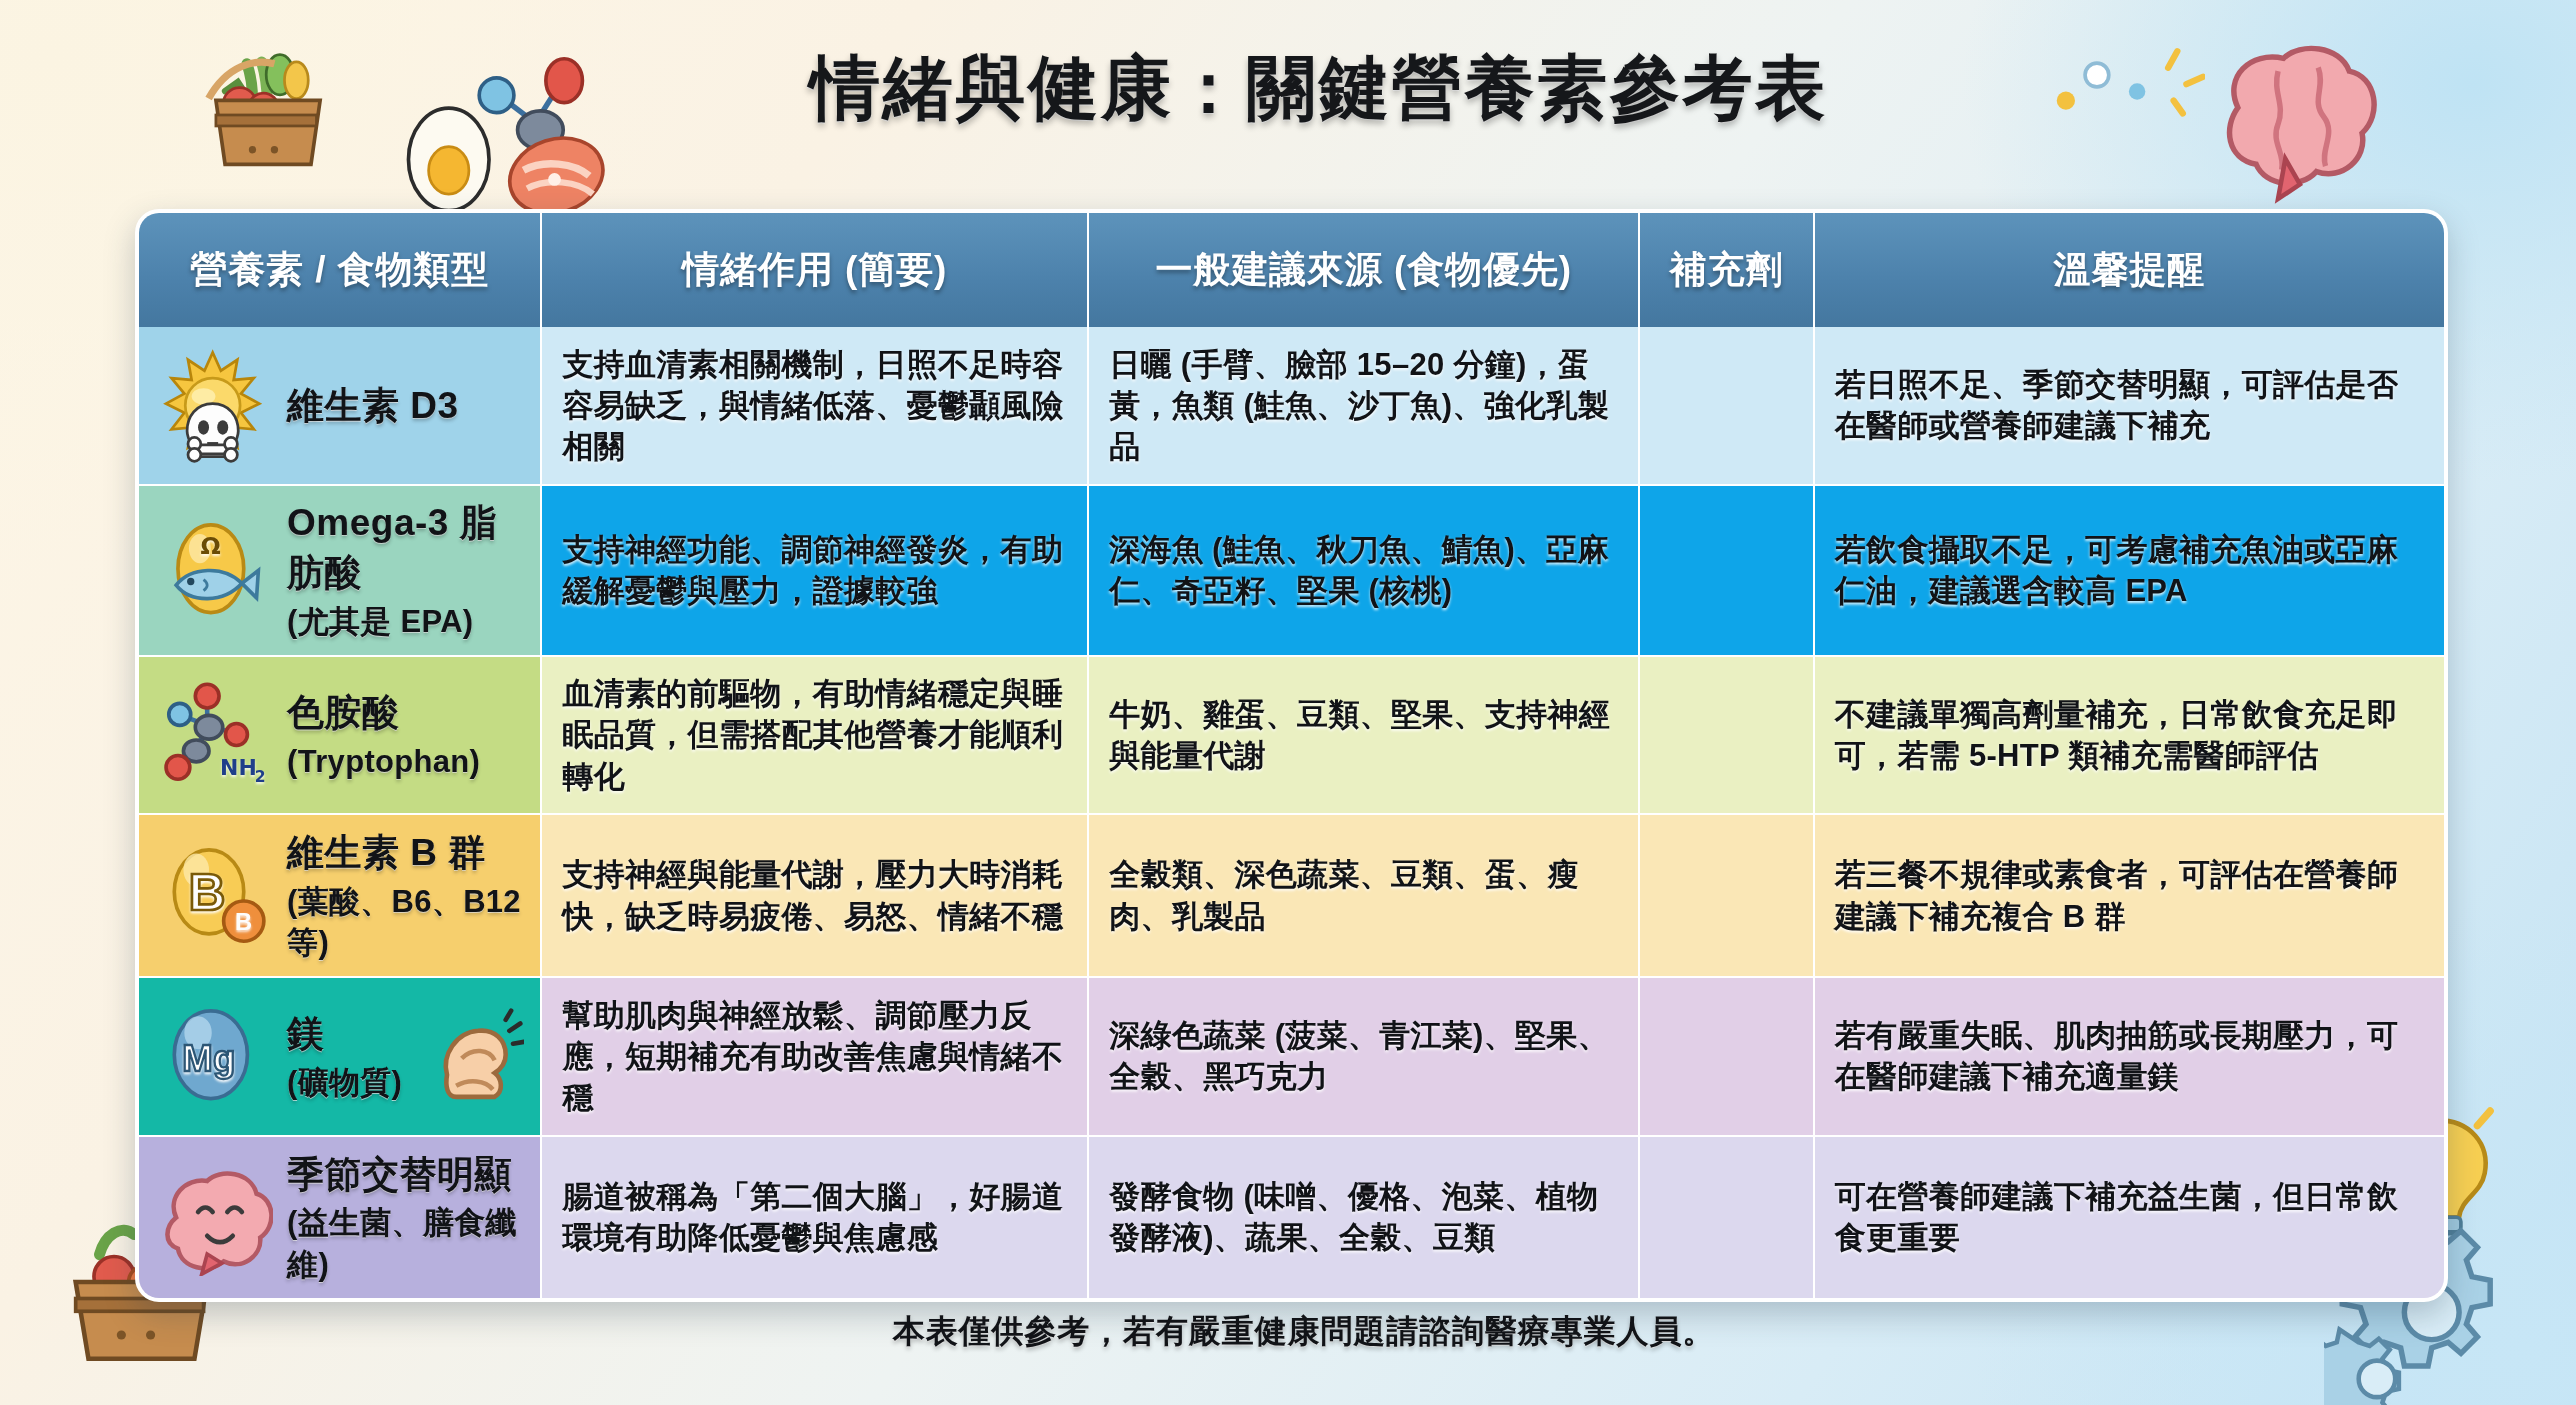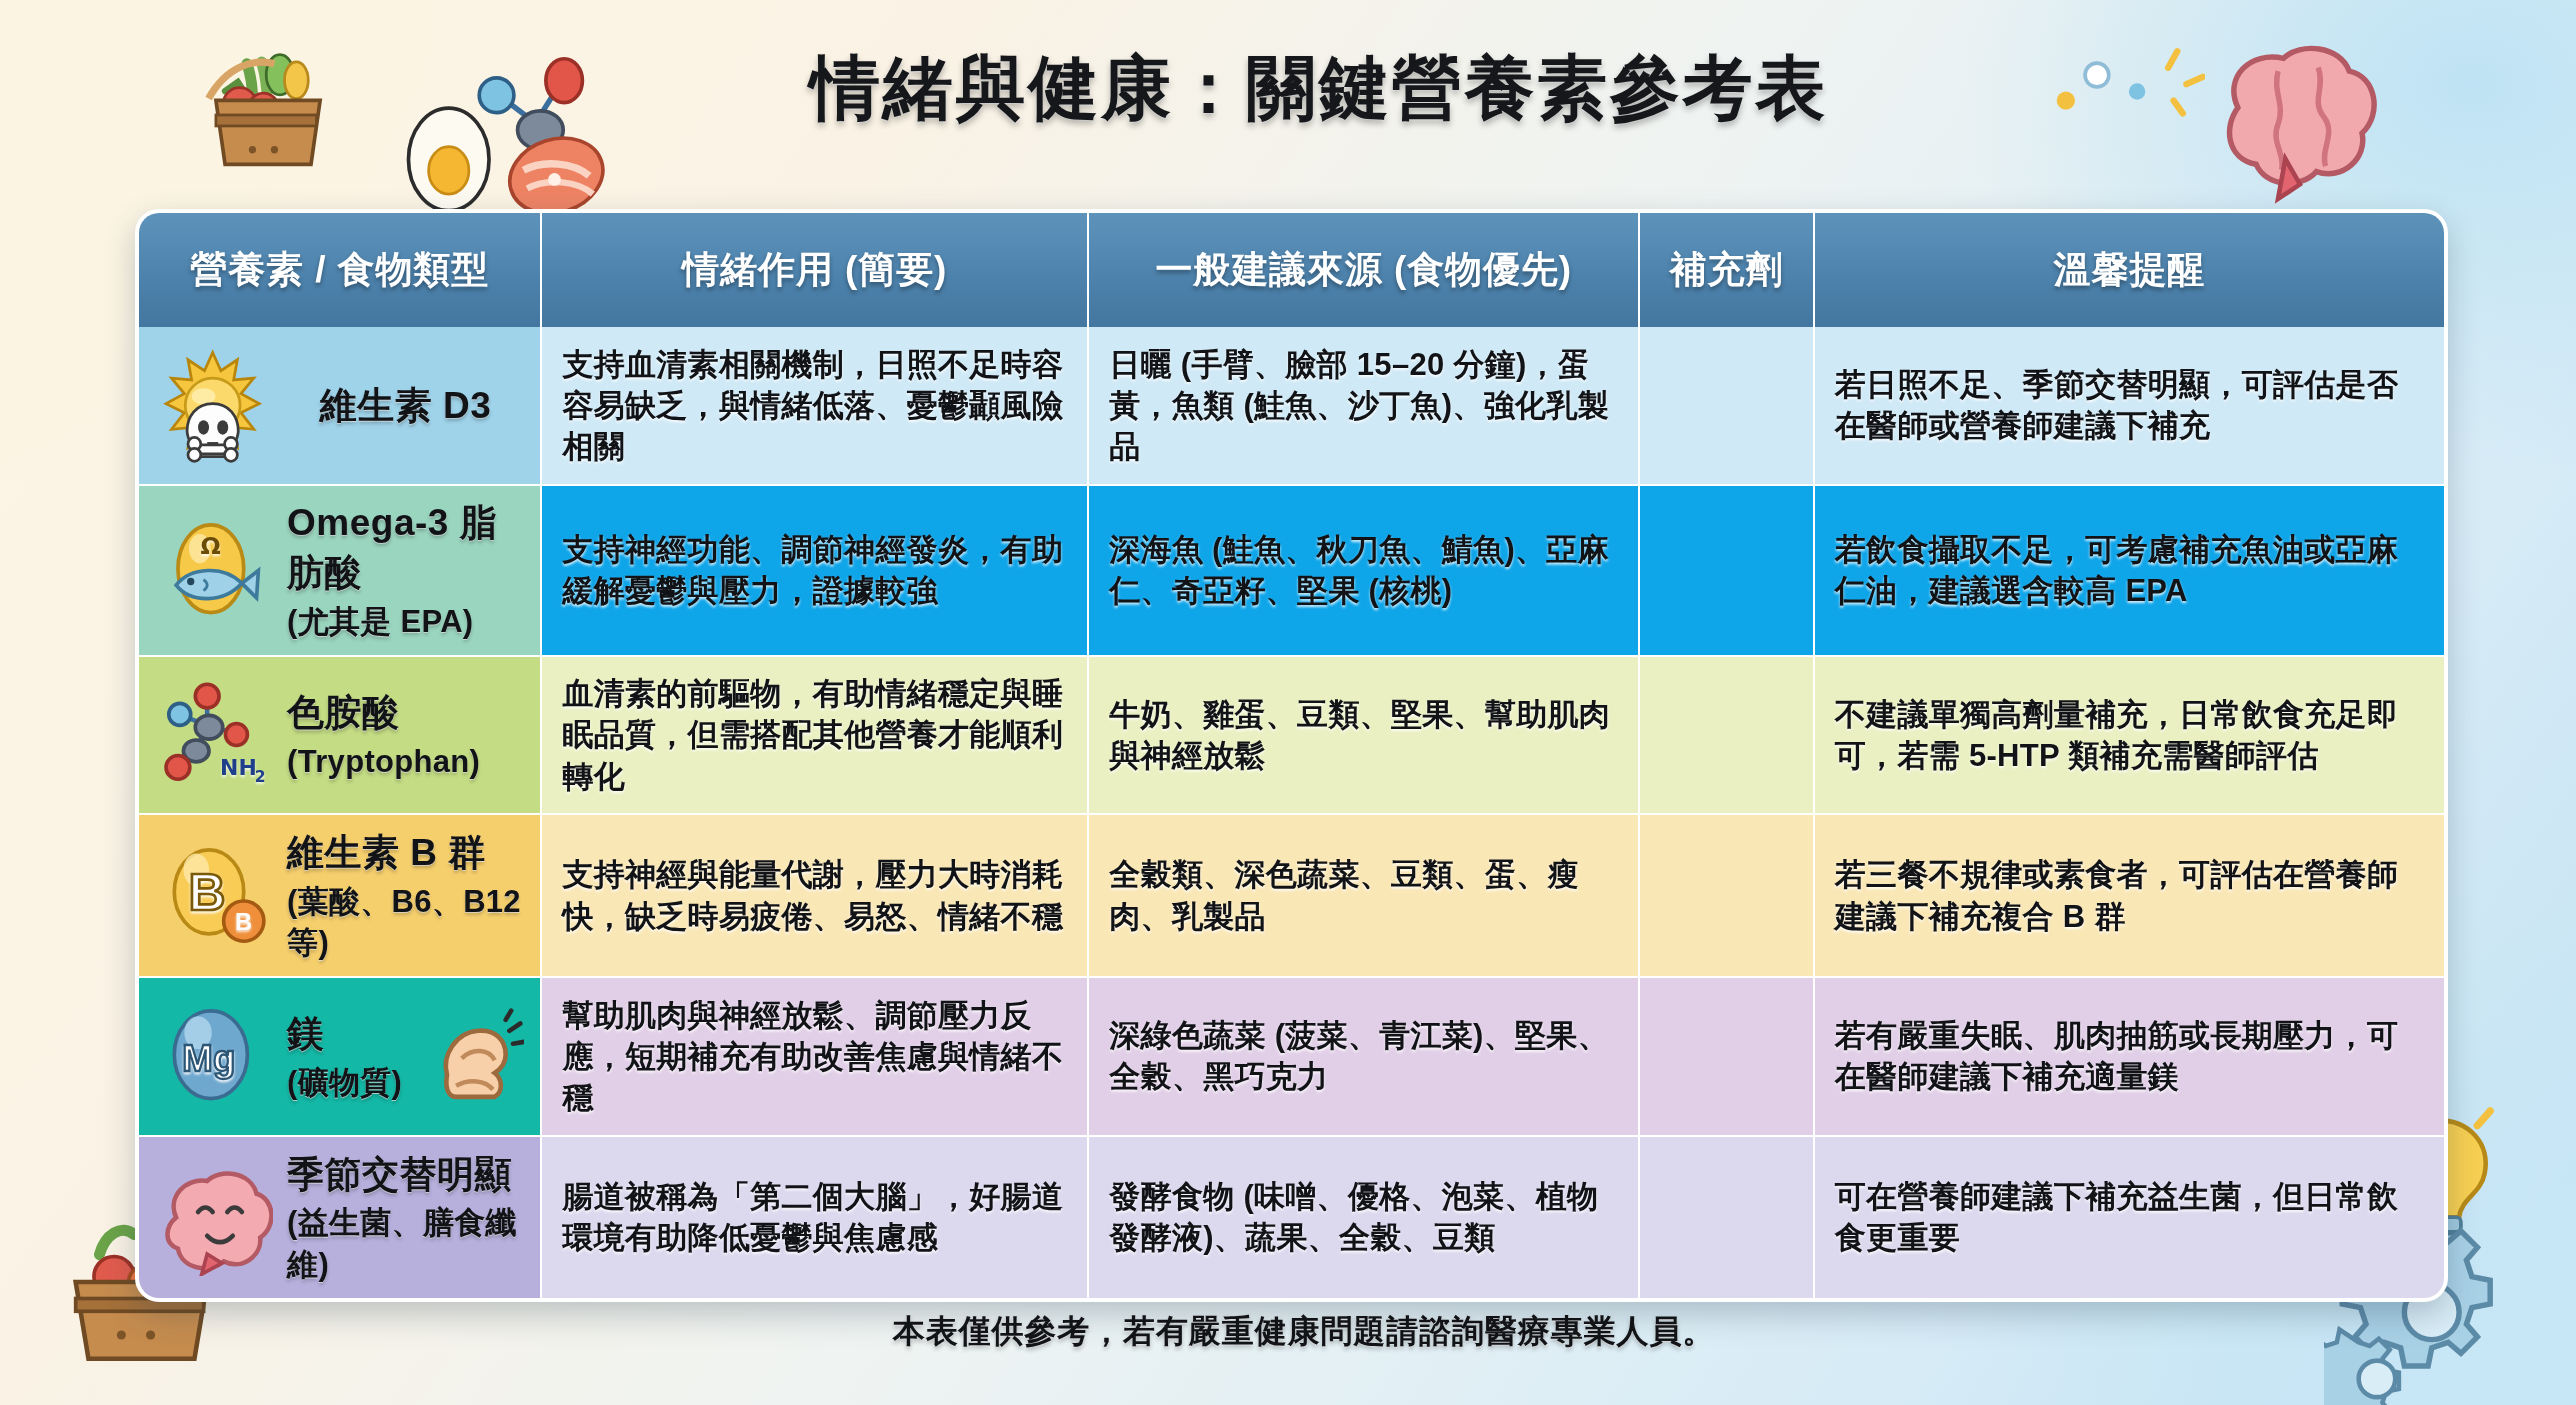--- a/index.html
+++ b/index.html
@@ -81,21 +81,21 @@
   .nametext{flex:1;}
   .nameline1{font-size:37px;font-weight:bold;letter-spacing:0.5px;
     text-shadow:0 2.7px 3.7px rgba(0,0,0,.22),0 0.9px 0 rgba(255,255,255,.7);}
   .nameline2{font-size:31px;font-weight:bold;margin-top:3.7px;
     text-shadow:0 2.7px 3.7px rgba(0,0,0,.20),0 0.9px 0 rgba(255,255,255,.7);}
 
   .icon-slot{width:117px;min-width:117px;height:117px;position:relative;}
   .icon-right{width:99px;min-width:99px;height:99px;position:relative;}
 
   
-  .r1 .namecell{background:#9fd3ea;text-align:center;} .r1 .bodycell{background:#cfe9f6;}
+  .r1 .namecell{background:#9fd3ea;} .r1 .bodycell{background:#cfe9f6;}
   .r2 .namecell{background:#9ad5bf;} .r2 .bodycell{background:#0ea5e9;}
   .r3 .namecell{background:#c4dc84;} .r3 .bodycell{background:#eaf0c2;}
   .r4 .namecell{background:#f6cf6d;} .r4 .bodycell{background:#fae7b6;}
   .r5 .namecell{background:#14b8a6;} .r5 .bodycell{background:#e1cfe7;}
   .r6 .namecell{background:#b7b0dd;} .r6 .bodycell{background:#dcd8ee;}
 
   
   .footer{
     position:absolute;left:16px;top:1310px;width:2576px;text-align:center;
     font-size:32px;font-weight:bold;color:#111317;letter-spacing:0.9px;
@@ -318,21 +318,21 @@
               <text x="108" y="116" font-size="17" fill="#1f3f8a" font-family="'DejaVu Sans',sans-serif" font-weight="bold">2</text>
             </svg>
           </span>
           <span class="nametext">
             <div class="nameline1">色胺酸</div>
             <div class="nameline2">(Tryptophan)</div>
           </span>
         </div>
       </td>
       <td class="bodycell">血清素的前驅物，有助情緒穩定與睡眠品質，但需搭配其他營養才能順利轉化</td>
-      <td class="bodycell">牛奶、雞蛋、豆類、堅果、幫助肌肉與神經放鬆</td>
+      <td class="bodycell">牛奶、雞蛋、豆類、堅果、支持神經與能量代謝</td>
       <td class="bodycell"></td>
       <td class="bodycell">不建議單獨高劑量補充，日常飲食充足即可，若需 5-HTP 類補充需醫師評估</td>
     </tr>
 
     <tr class="r4">
       <td class="namecell">
         <div class="namebox">
           <span class="icon-slot">
             <svg viewBox="0 0 128 128" width="117" height="117" style="font-size:33.5px">
               <ellipse cx="58" cy="60" rx="38" ry="46" fill="#f8cc55" stroke="#b88a15" stroke-width="4"></ellipse>

